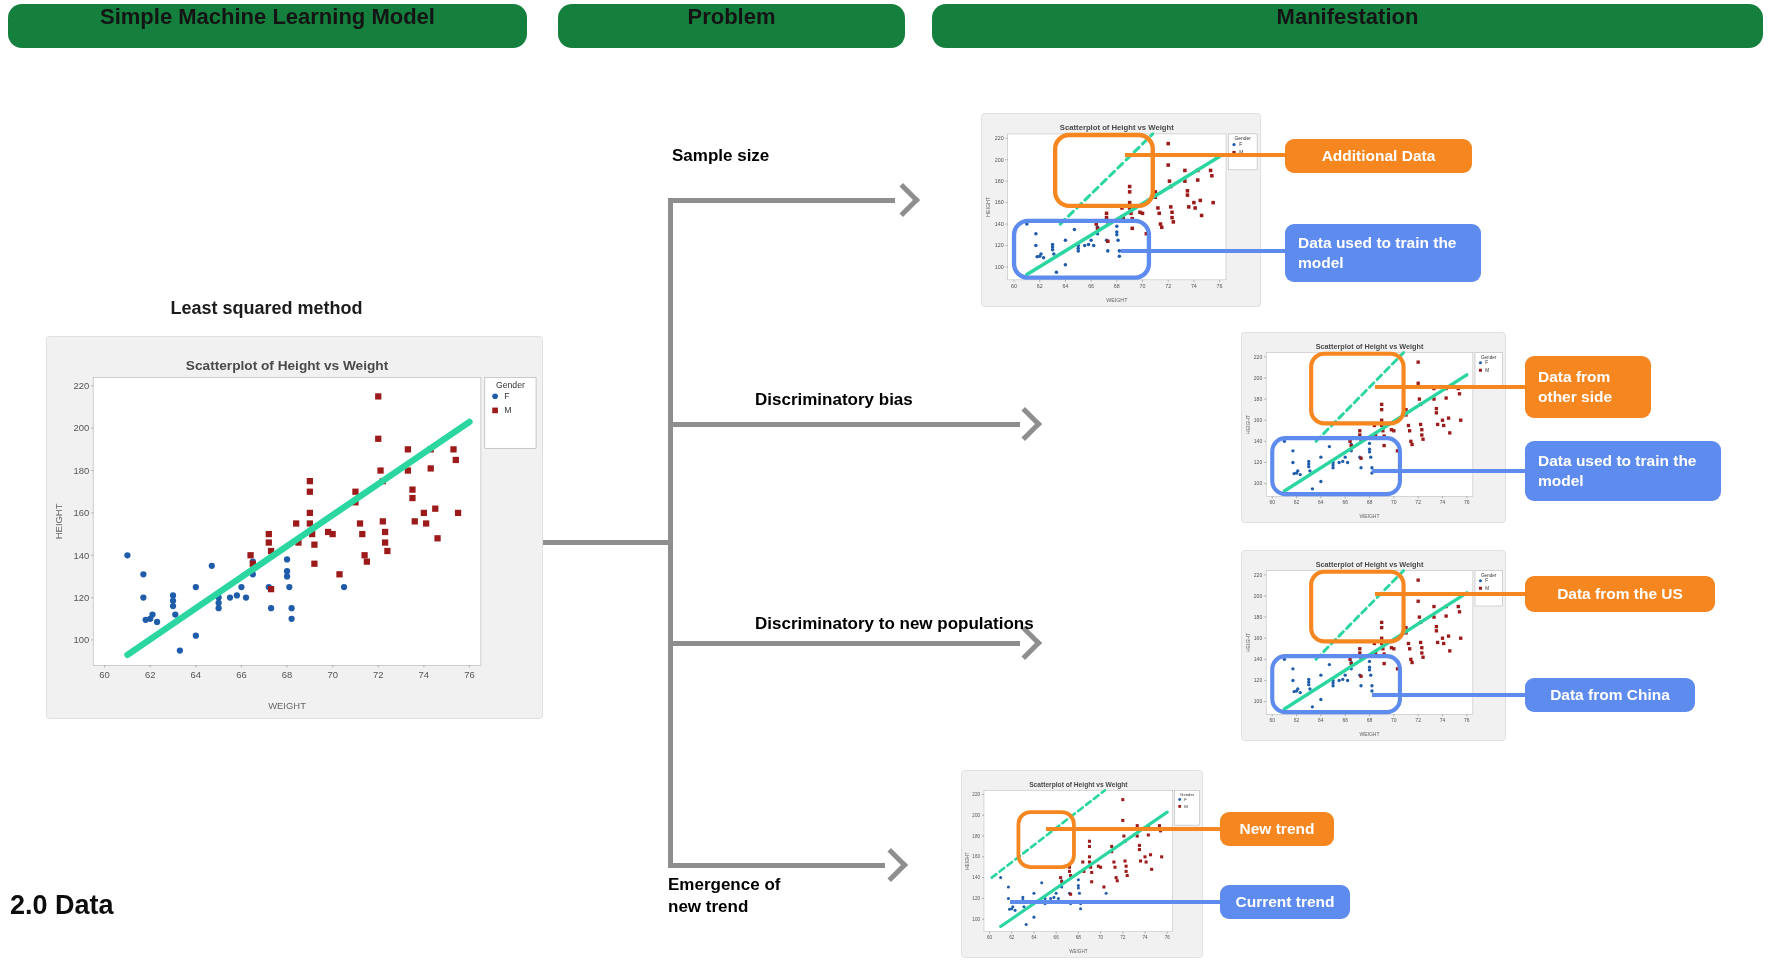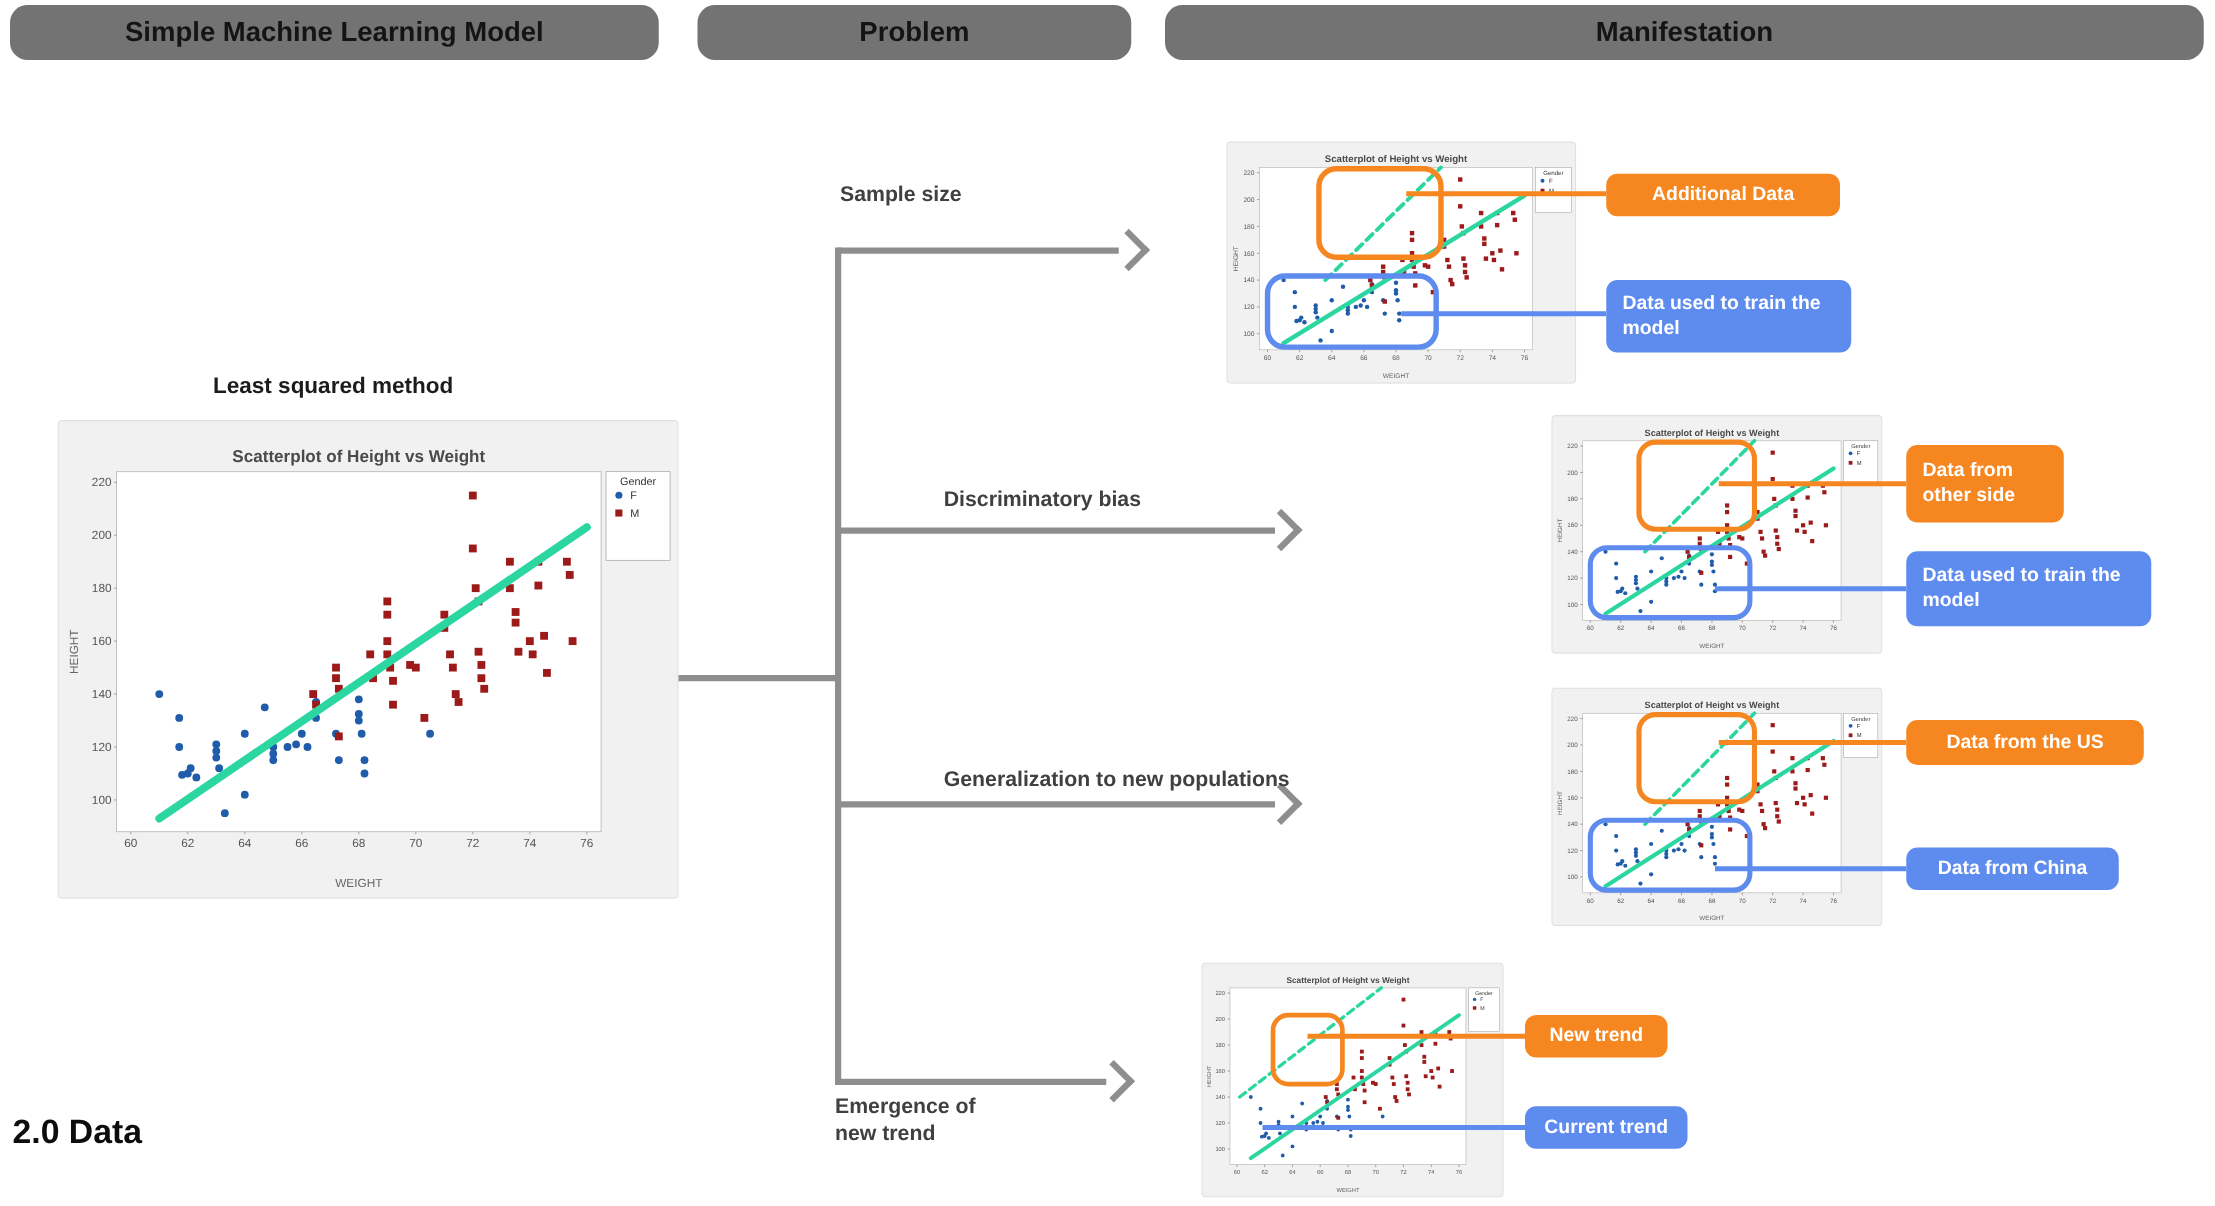--- a/index.html
+++ b/index.html
@@ -1,20 +1,20 @@
 <!DOCTYPE html>
 <html><head>
 <meta charset="utf-8">
 <style>
   * { margin:0; padding:0; box-sizing:border-box; }
   body { font-family:"Liberation Sans", sans-serif; background:#fff; }
   #canvas { position:relative; width:1772px; height:965px; background:#ffffff; overflow:hidden; }
 
-  .hpill { position:absolute; top:4px; height:44px; background:#737373; border-radius:14px;
-           display:flex; align-items:center; justify-content:center;
+  .hpill { position:absolute; top:4px; height:44px; background:#15803d; border-radius:14px;
+           display:flex; justify-content:center;
            font-weight:bold; font-size:22px; color:#141414; z-index:4; }
   #hp1 { left:8px;   width:519px; }
   #hp2 { left:558px; width:347px; }
   #hp3 { left:932px; width:831px; }
 
   #left-title { position:absolute; left:18px; top:298px; width:497px; text-align:center;
                 font-weight:bold; font-size:18px; color:#1c1c1c; }
 
   .plotbox { position:absolute; z-index:1; line-height:0;padding-left:28px; }
   #plot-main { left:18px;   top:336px; }
@@ -33,21 +33,21 @@
   #ln-r4 { left:670px; top:863px; width:215px; height:5px; }
 
   .chev { position:absolute; width:24px; height:24px;
           border-top:5px solid #8e8e8e; border-right:5px solid #8e8e8e;
           transform:rotate(45deg); z-index:0; }
   #ch-r1 { left:891px;  top:188px; }
   #ch-r2 { left:1013px; top:412px; }
   #ch-r3 { left:1013px; top:631px; }
   #ch-r4 { left:879px;  top:853px; }
 
-  .plabel { position:absolute; font-size:17px; font-weight:600; color:#404040; z-index:2; }
+  .plabel { position:absolute; font-size:17px; font-weight:600; color:#000000; z-index:2; }
   #pl1 { left:672px; top:146px; }
   #pl2 { left:755px; top:390px; }
   #pl3 { left:755px; top:614px; }
   #pl4 { left:668px; top:874px; width:150px; line-height:1.3; }
 
   .conn { position:absolute; height:4px; z-index:2; }
   .conn.o { background:#f6861f; }
   .conn.b { background:#5e8bee; }
   #c-o1 { left:1125px; top:153px; width:160px; }
   #c-b1 { left:1121px; top:249px; width:164px; }
@@ -735,21 +735,21 @@
   <div class="gline" id="ln-r2"></div>
   <div class="gline" id="ln-r3"></div>
   <div class="gline" id="ln-r4"></div>
   <div class="chev" id="ch-r1"></div>
   <div class="chev" id="ch-r2"></div>
   <div class="chev" id="ch-r3"></div>
   <div class="chev" id="ch-r4"></div>
 
   <div class="plabel" id="pl1">Sample size</div>
   <div class="plabel" id="pl2">Discriminatory bias</div>
-  <div class="plabel" id="pl3">Generalization to new populations</div>
+  <div class="plabel" id="pl3">Discriminatory to new populations</div>
   <div class="plabel" id="pl4">Emergence of new trend</div>
 
   <div class="conn o" id="c-o1"></div>
   <div class="conn b" id="c-b1"></div>
   <div class="conn o" id="c-o2"></div>
   <div class="conn b" id="c-b2"></div>
   <div class="conn o" id="c-o3"></div>
   <div class="conn b" id="c-b3"></div>
   <div class="conn o" id="c-o4"></div>
   <div class="conn b" id="c-b4"></div>

